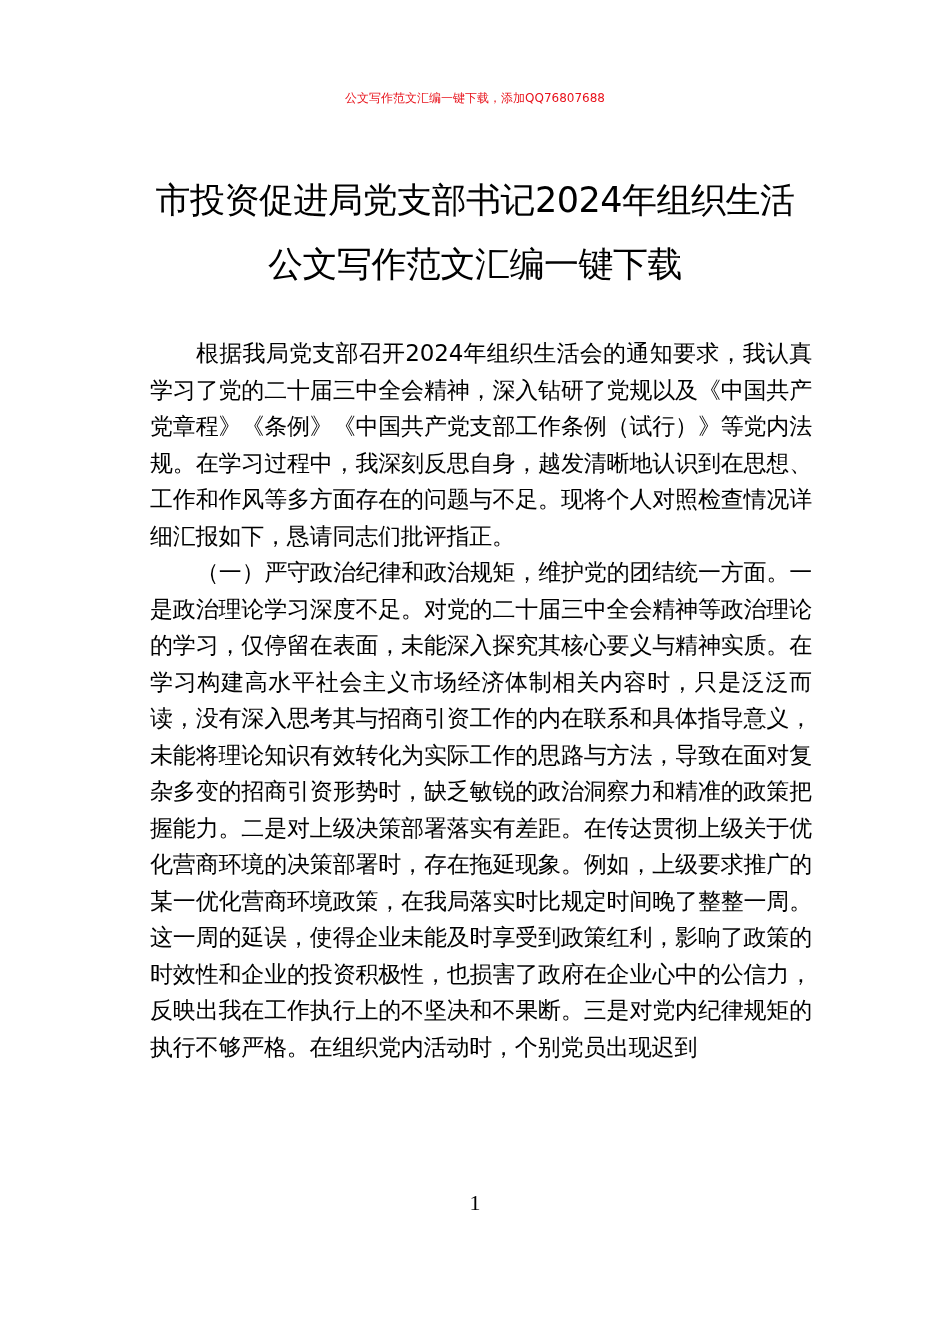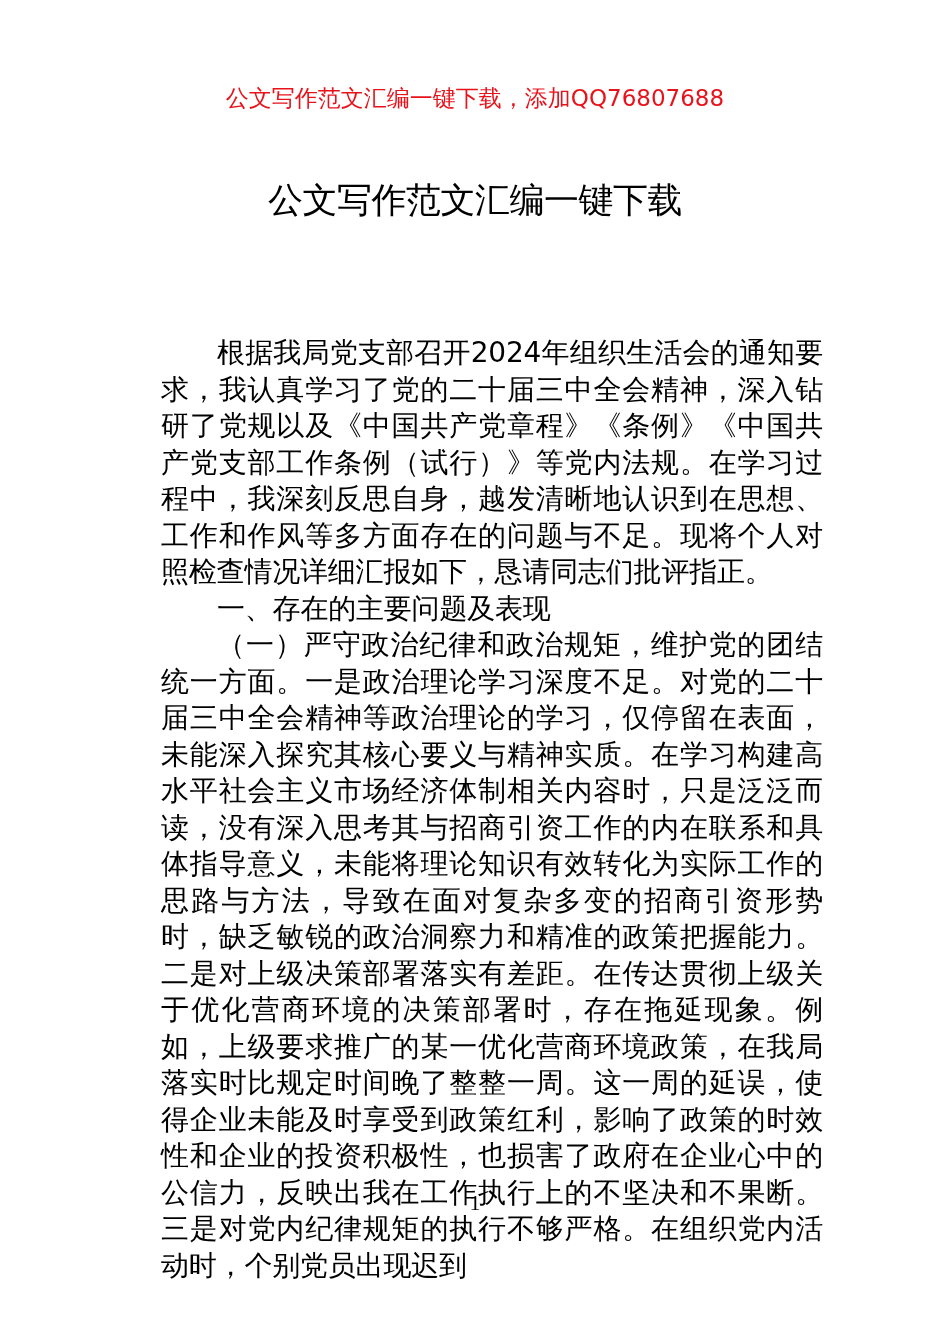--- a/index.html
+++ b/index.html
@@ -14,43 +14,43 @@
     overflow: hidden;
     font-family: "DejaVu Sans", sans-serif;
     color: #000;
   }
   .watermark {
     position: absolute;
     top: 86px;
     left: 0;
     width: 950px;
     text-align: center;
-    font-size: 23px;
+    font-size: 12px;
     color: #e8121b;
     letter-spacing: 0px;
     line-height: 24px;
     font-family: "DejaVu Sans", sans-serif;
   }
   .title {
     position: absolute;
     top: 168px;
     left: 140px;
     width: 670px;
     text-align: center;
     font-size: 35px;
     line-height: 64px;
     font-family: "DejaVu Sans", sans-serif;
     letter-spacing: -0.5px;
   }
   .body-text {
     position: absolute;
     top: 335px;
-    left: 161px;
+    left: 150px;
     width: 662px;
-    font-size: 28px;
+    font-size: 23px;
     line-height: 36.5px;
     text-align: justify;
     letter-spacing: -0.2px;
   }
   .body-text p {
     margin: 0;
     text-indent: 2em;
   }
   .page-number {
     position: absolute;
@@ -61,22 +61,22 @@
     font-family: "Liberation Serif", serif;
     font-size: 22px;
   }
 </style>
 </head>
 <body>
 
 <div class="watermark">公文写作范文汇编一键下载，添加QQ76807688</div>
 
 <div class="title">
+  <div>市投资促进局党支部书记2024年组织生活</div>
   <div>公文写作范文汇编一键下载</div>
 </div>
 
 <div class="body-text">
   <p>根据我局党支部召开2024年组织生活会的通知要求，我认真学习了党的二十届三中全会精神，深入钻研了党规以及《中国共产党章程》《条例》《中国共产党支部工作条例（试行）》等党内法规。在学习过程中，我深刻反思自身，越发清晰地认识到在思想、工作和作风等多方面存在的问题与不足。现将个人对照检查情况详细汇报如下，恳请同志们批评指正。</p>
-  <p>一、存在的主要问题及表现</p>
   <p>（一）严守政治纪律和政治规矩，维护党的团结统一方面。一是政治理论学习深度不足。对党的二十届三中全会精神等政治理论的学习，仅停留在表面，未能深入探究其核心要义与精神实质。在学习构建高水平社会主义市场经济体制相关内容时，只是泛泛而读，没有深入思考其与招商引资工作的内在联系和具体指导意义，未能将理论知识有效转化为实际工作的思路与方法，导致在面对复杂多变的招商引资形势时，缺乏敏锐的政治洞察力和精准的政策把握能力。二是对上级决策部署落实有差距。在传达贯彻上级关于优化营商环境的决策部署时，存在拖延现象。例如，上级要求推广的某一优化营商环境政策，在我局落实时比规定时间晚了整整一周。这一周的延误，使得企业未能及时享受到政策红利，影响了政策的时效性和企业的投资积极性，也损害了政府在企业心中的公信力，反映出我在工作执行上的不坚决和不果断。三是对党内纪律规矩的执行不够严格。在组织党内活动时，个别党员出现迟到</p>
 </div>
 
 <div class="page-number">1</div>
 
 </body></html>

